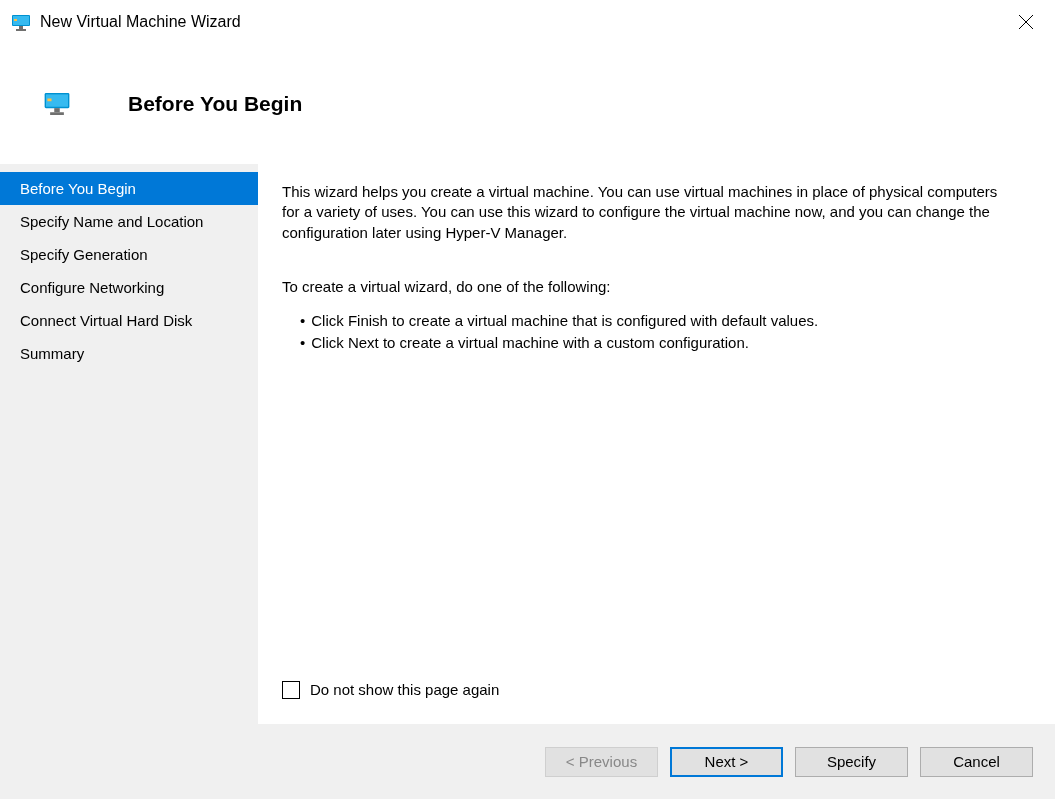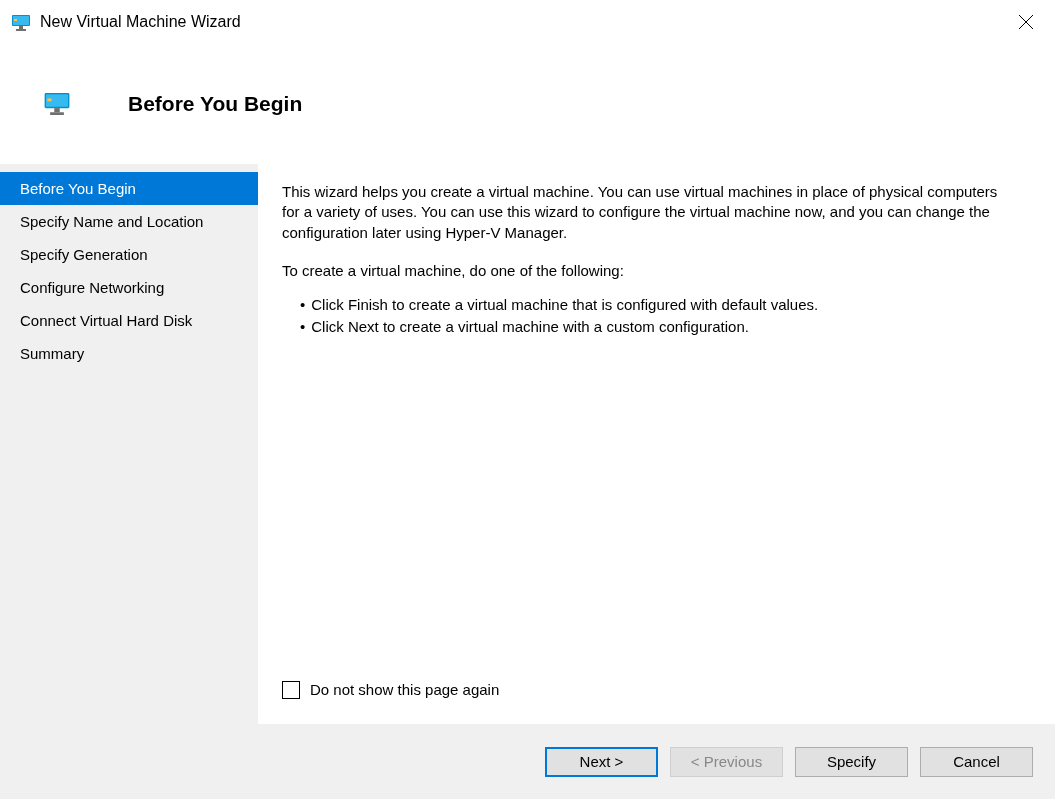--- a/index.html
+++ b/index.html
@@ -64,21 +64,21 @@
     .content {
       flex: 1;
       background: #fff;
       padding: 18px 46px 20px 24px;
       display: flex;
       flex-direction: column;
       font-size: 15px;
       color: #000;
       line-height: 1.35;
     }
-    .content .para1 { margin-bottom: 18px; }
+    .content .para1 { margin-bottom: 34px; }
     .content .para2 { margin-bottom: 14px; }
     .bullets { margin-left: 18px; }
     .bullet::before { content: "•"; margin-right: 6px; }
     .bullet { margin-bottom: 2px; }
     .content-spacer { flex: 1; }
     .checkbox-row {
       display: flex;
       align-items: center;
       gap: 10px;
       margin-bottom: 4px;
@@ -150,31 +150,31 @@
   <div class="sidebar" id="sidebar">
       <div class="sidebar-item active">Before You Begin</div>
       <div class="sidebar-item">Specify Name and Location</div>
       <div class="sidebar-item">Specify Generation</div>
       <div class="sidebar-item">Configure Networking</div>
       <div class="sidebar-item">Connect Virtual Hard Disk</div>
       <div class="sidebar-item">Summary</div>
     </div>
   <div class="content">
     <div class="para1">This wizard helps you create a virtual machine. You can use virtual machines in place of physical computers for a variety of uses. You can use this wizard to configure the virtual machine now, and you can change the configuration later using Hyper-V Manager.</div>
-    <div class="para2">To create a virtual machine, do one of the following:</div>
+    <div class="para2">To create a virtual wizard, do one of the following:</div>
     <div class="bullets" id="bullets">
         <div class="bullet">Click Finish to create a virtual machine that is configured with default values.</div>
         <div class="bullet">Click Next to create a virtual machine with a custom configuration.</div>
       </div>
     <div class="content-spacer"></div>
     <div class="checkbox-row">
       <span class="checkbox"></span>
       <span class="checkbox-label">Do not show this page again</span>
     </div>
   </div>
 </div>
 
 <div class="footer">
+  <span class="btn disabled">&lt; Previous</span>
   <span class="btn primary">Next &gt;</span>
-  <span class="btn disabled">&lt; Previous</span>
   <span class="btn">Specify</span>
   <span class="btn">Cancel</span>
 </div>
 
 </body></html>

